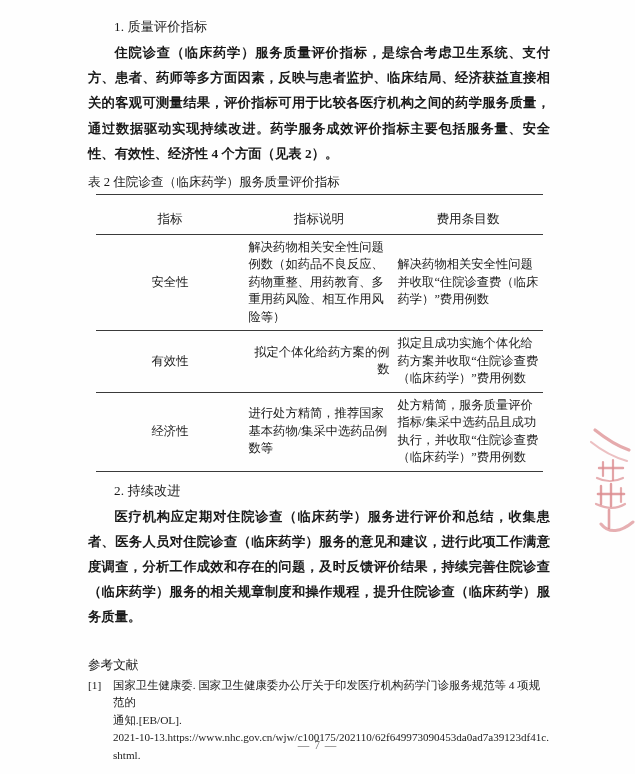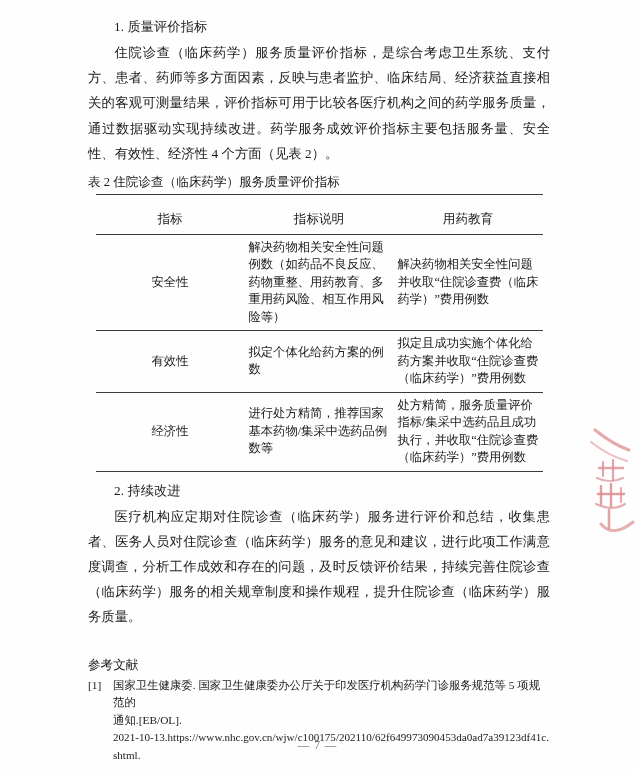--- a/index.html
+++ b/index.html
@@ -37,20 +37,21 @@
     letter-spacing: 0.1px;
   }
   p.body-text {
     font-size: 13.3px;
     line-height: 25.2px;
     margin: 0;
     text-indent: 26.5px;
     text-align: justify;
     text-justify: inter-ideograph;
     letter-spacing: 0.05px;
+    font-weight: bold;
   }
   .table-caption {
     font-size: 12.6px;
     text-align: left;
     margin: 7px 0 3px 0;
     line-height: 18px;
   }
   table.eval-table {
     border-collapse: collapse;
     width: 447px;
@@ -84,21 +85,21 @@
   }
   td.col-desc {
     width: 193px;
     padding-left: 9px;
     padding-right: 5px;
   }
   td.col-stat {
     width: 192px;
     padding-left: 6px;
   }
-  td.ctr-desc { text-align: left; margin-left: 32px; }
+  td.ctr-desc { text-align: right; margin-left: 32px; }
   .sect2 {
     margin-top: 6px;
   }
   .refs-title {
     font-size: 12.6px;
     margin: 26px 0 2px 0;
     line-height: 19px;
   }
   ol.refs {
     list-style: none;
@@ -151,21 +152,21 @@
     <div class="heading">1. 质量评价指标</div>
     <p class="body-text">住院诊查（临床药学）服务质量评价指标，是综合考虑卫生系统、支付方、患者、药师等多方面因素，反映与患者监护、临床结局、经济获益直接相关的客观可测量结果，评价指标可用于比较各医疗机构之间的药学服务质量，通过数据驱动实现持续改进。药学服务成效评价指标主要包括服务量、安全性、有效性、经济性 4 个方面（见表 2）。</p>
 
     <div class="table-caption">表 2 住院诊查（临床药学）服务质量评价指标</div>
 
     <table class="eval-table">
       <thead>
         <tr>
           <th class="col-name">指标</th>
           <th>指标说明</th>
-          <th>用药教育</th>
+          <th>费用条目数</th>
         </tr>
       </thead>
       <tbody>
         <tr>
           <td class="col-name">安全性</td>
           <td class="col-desc">解决药物相关安全性问题例数（如药品不良反应、药物重整、用药教育、多重用药风险、相互作用风险等）</td>
           <td class="col-stat">解决药物相关安全性问题并收取“住院诊查费（临床药学）”费用例数</td>
         </tr>
         <tr>
           <td class="col-name">有效性</td>
@@ -182,21 +183,21 @@
 
     <div class="sect2">
       <div class="heading">2. 持续改进</div>
       <p class="body-text">医疗机构应定期对住院诊查（临床药学）服务进行评价和总结，收集患者、医务人员对住院诊查（临床药学）服务的意见和建议，进行此项工作满意度调查，分析工作成效和存在的问题，及时反馈评价结果，持续完善住院诊查（临床药学）服务的相关规章制度和操作规程，提升住院诊查（临床药学）服务质量。</p>
     </div>
 
     <div class="refs-title">参考文献</div>
     <ol class="refs">
       <li>
         <span class="marker">[1]</span>
-        <div class="ref-line">国家卫生健康委. 国家卫生健康委办公厅关于印发医疗机构药学门诊服务规范等 5 项规范的</div>
+        <div class="ref-line">国家卫生健康委. 国家卫生健康委办公厅关于印发医疗机构药学门诊服务规范等 4 项规范的</div>
         <div class="ref-line">通知.[EB/OL].</div>
         <div class="ref-line ref-url">2021-10-13.https://www.nhc.gov.cn/wjw/c100175/202110/62f649973090453da0ad7a39123df41c.shtml.</div>
       </li>
 
     </ol>
 
   </div>
 
   <div class="stamp">
     <svg width="52" height="112" viewBox="0 0 52 112" xmlns="http://www.w3.org/2000/svg">

